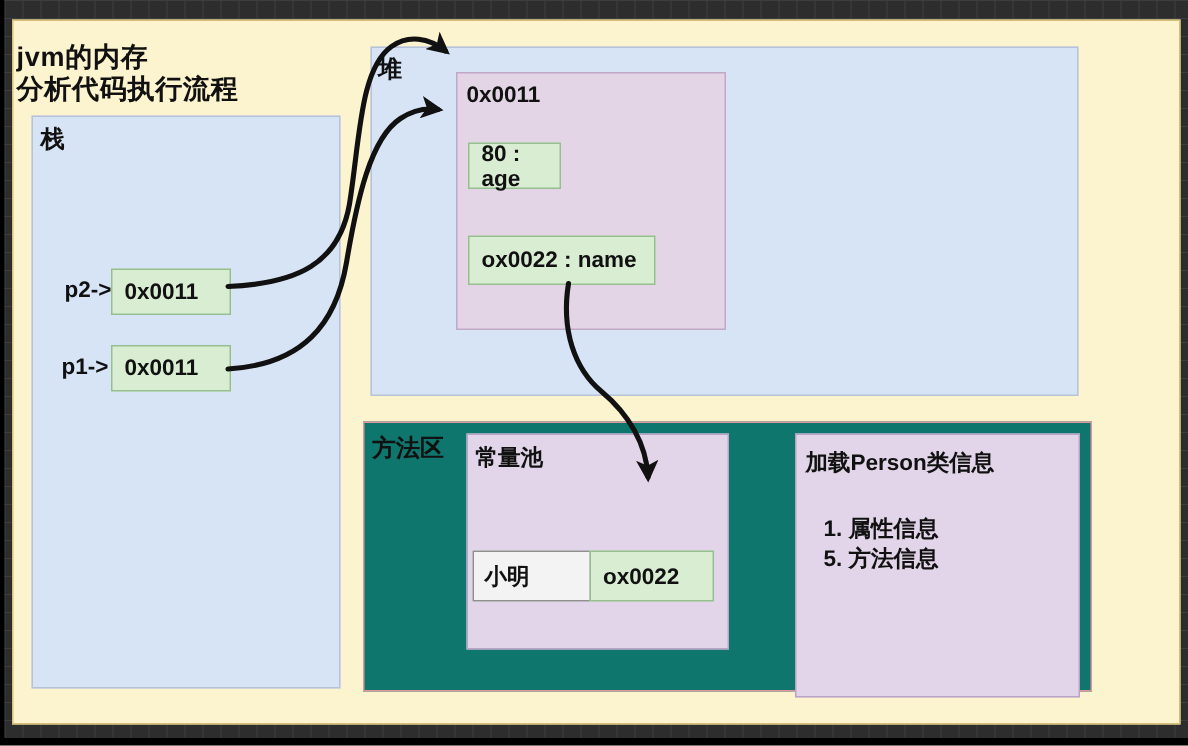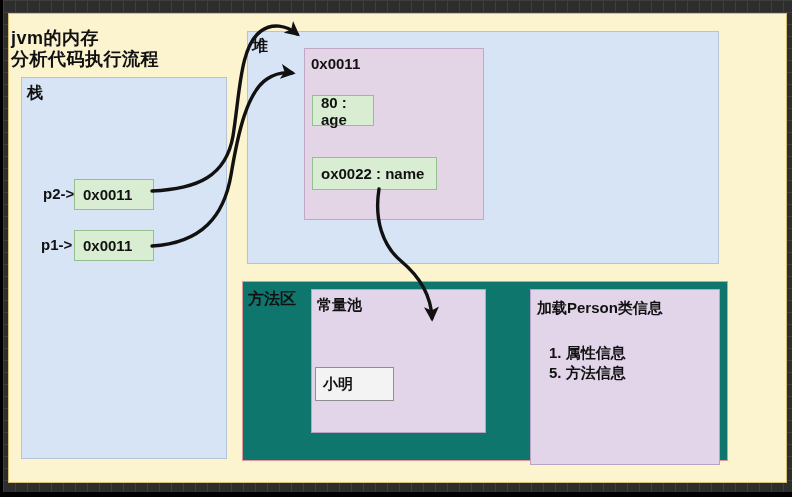--- a/index.html
+++ b/index.html
@@ -110,20 +110,23 @@
 
   <div class="abs region-pink method-box">
     <div class="region-label" style="left:5px;top:7px;">方法区</div>
 
     <div class="abs pool-box">
       <div class="pool-label">常量池</div>
       <div class="entry-row">
         <div class="entry-white">
           <span>小明</span>
         </div>
+        <div class="value-box entry-green">
+          <span>ox0022</span>
+        </div>
       </div>
     </div>
 
     <div class="abs person-box">
       <div class="person-title">加载Person类信息</div>
       <div class="person-items">
         <div>1. 属性信息</div>
         <div>5. 方法信息</div>
       </div>
     </div>

